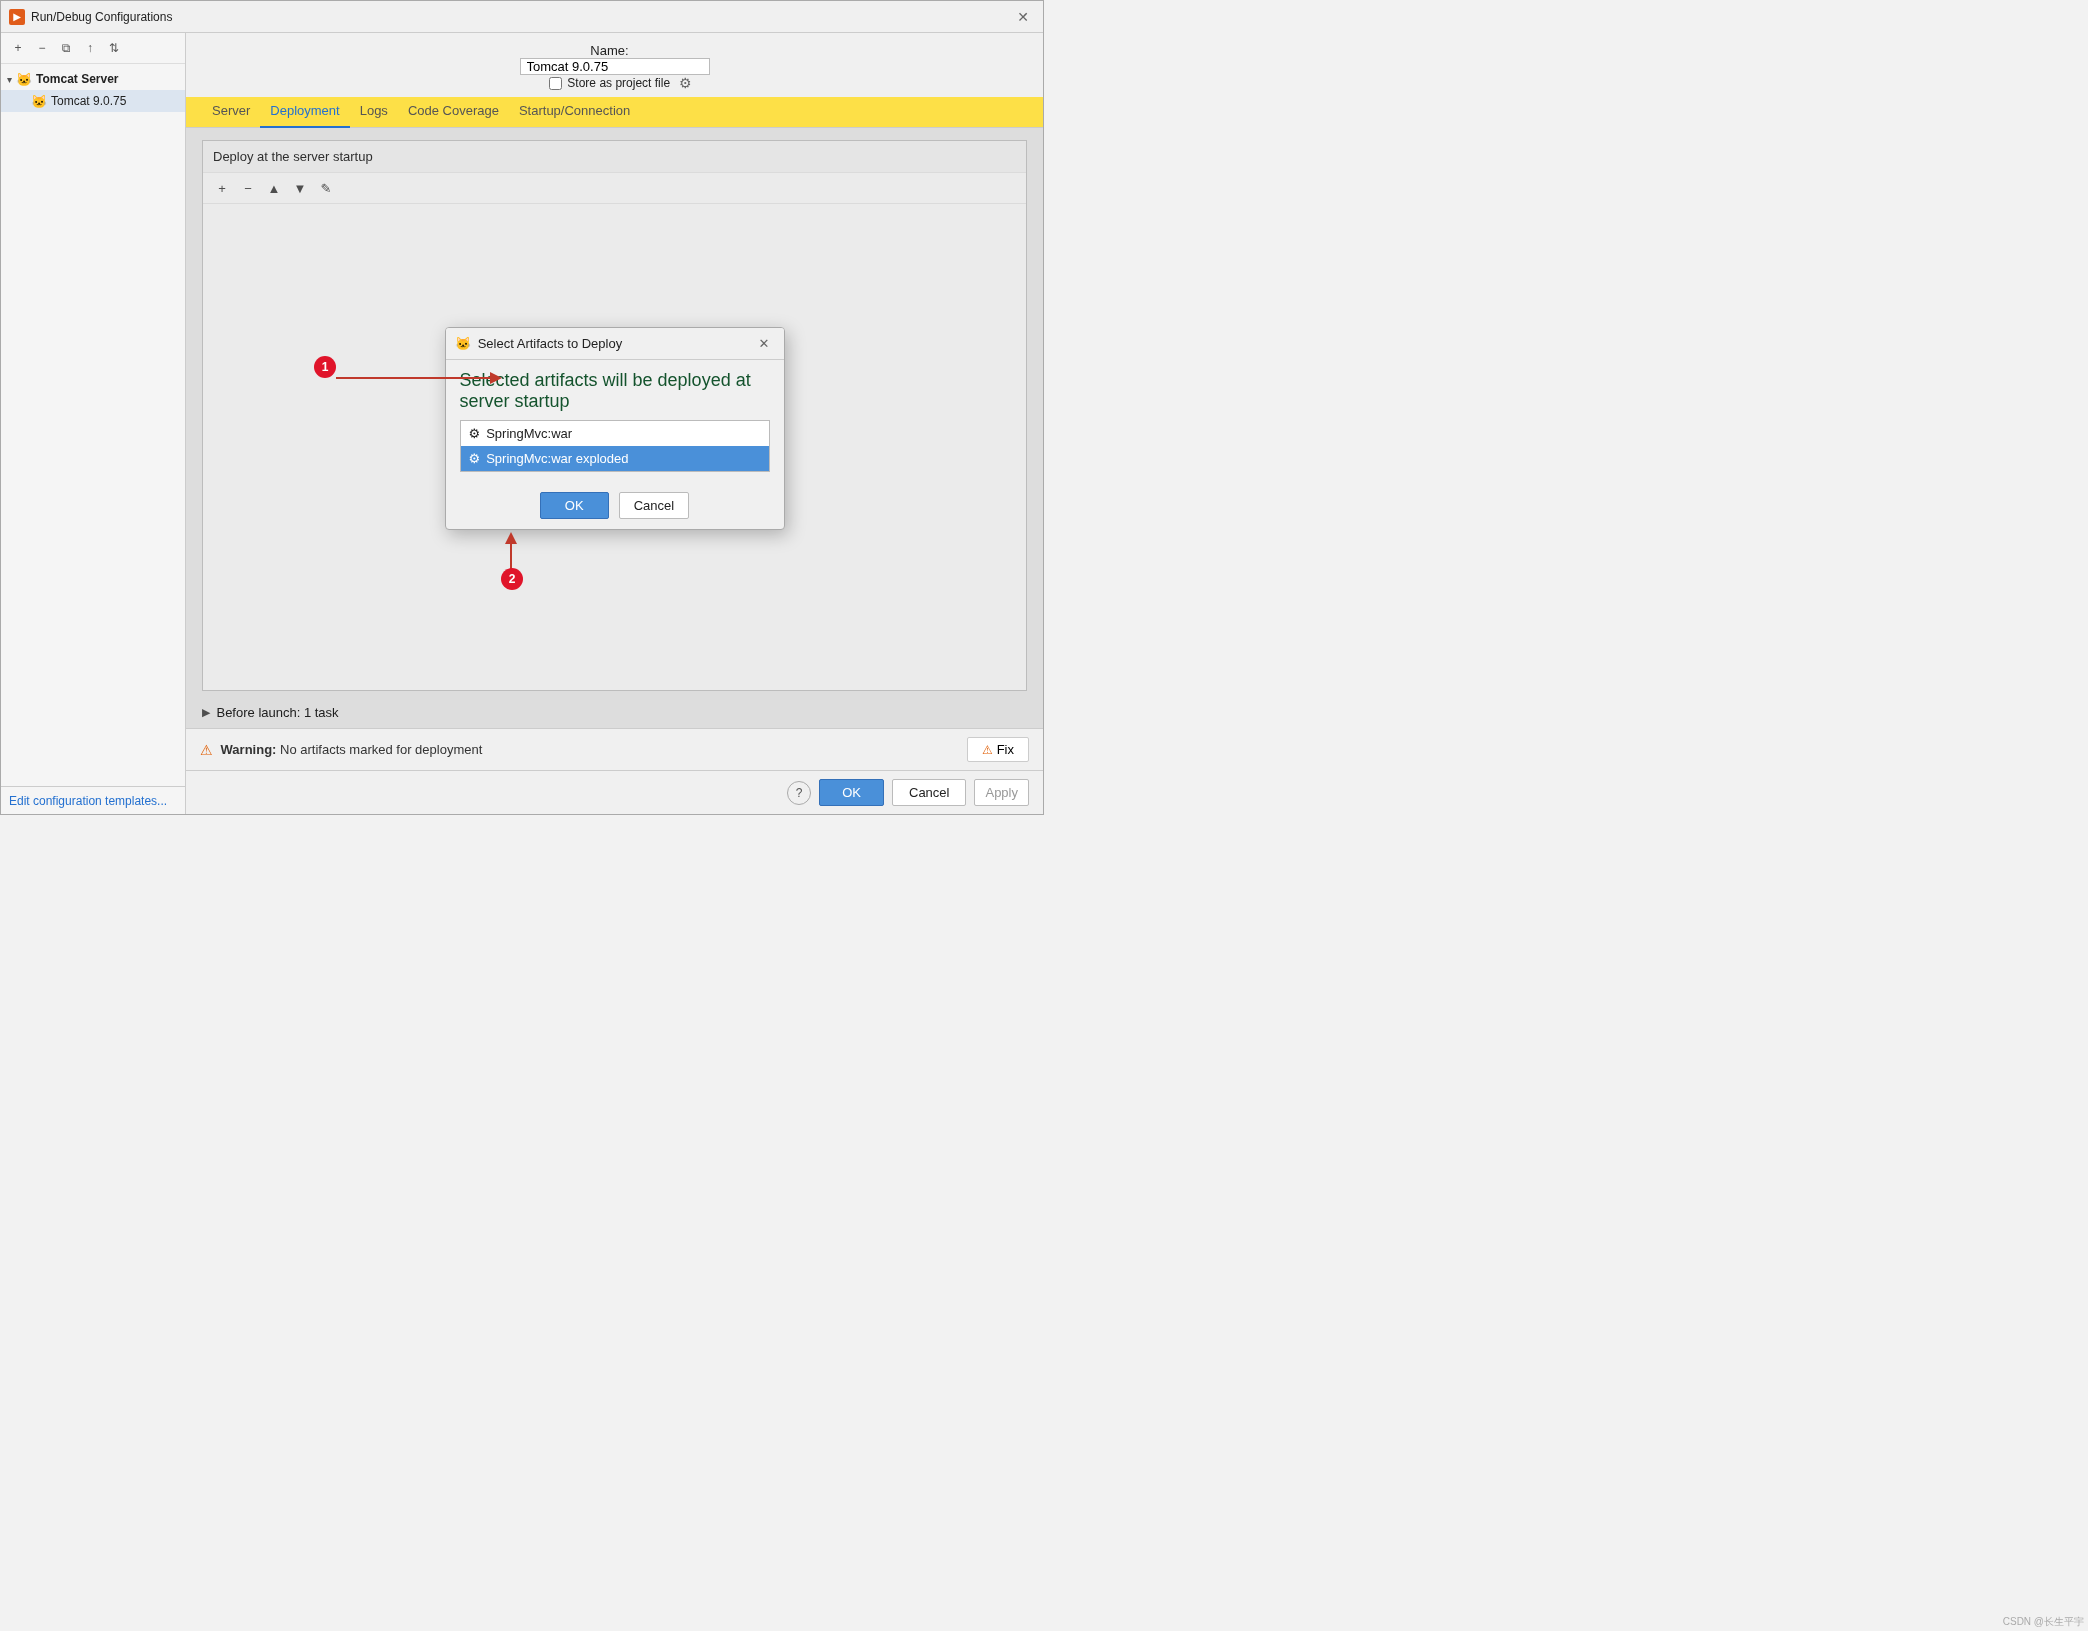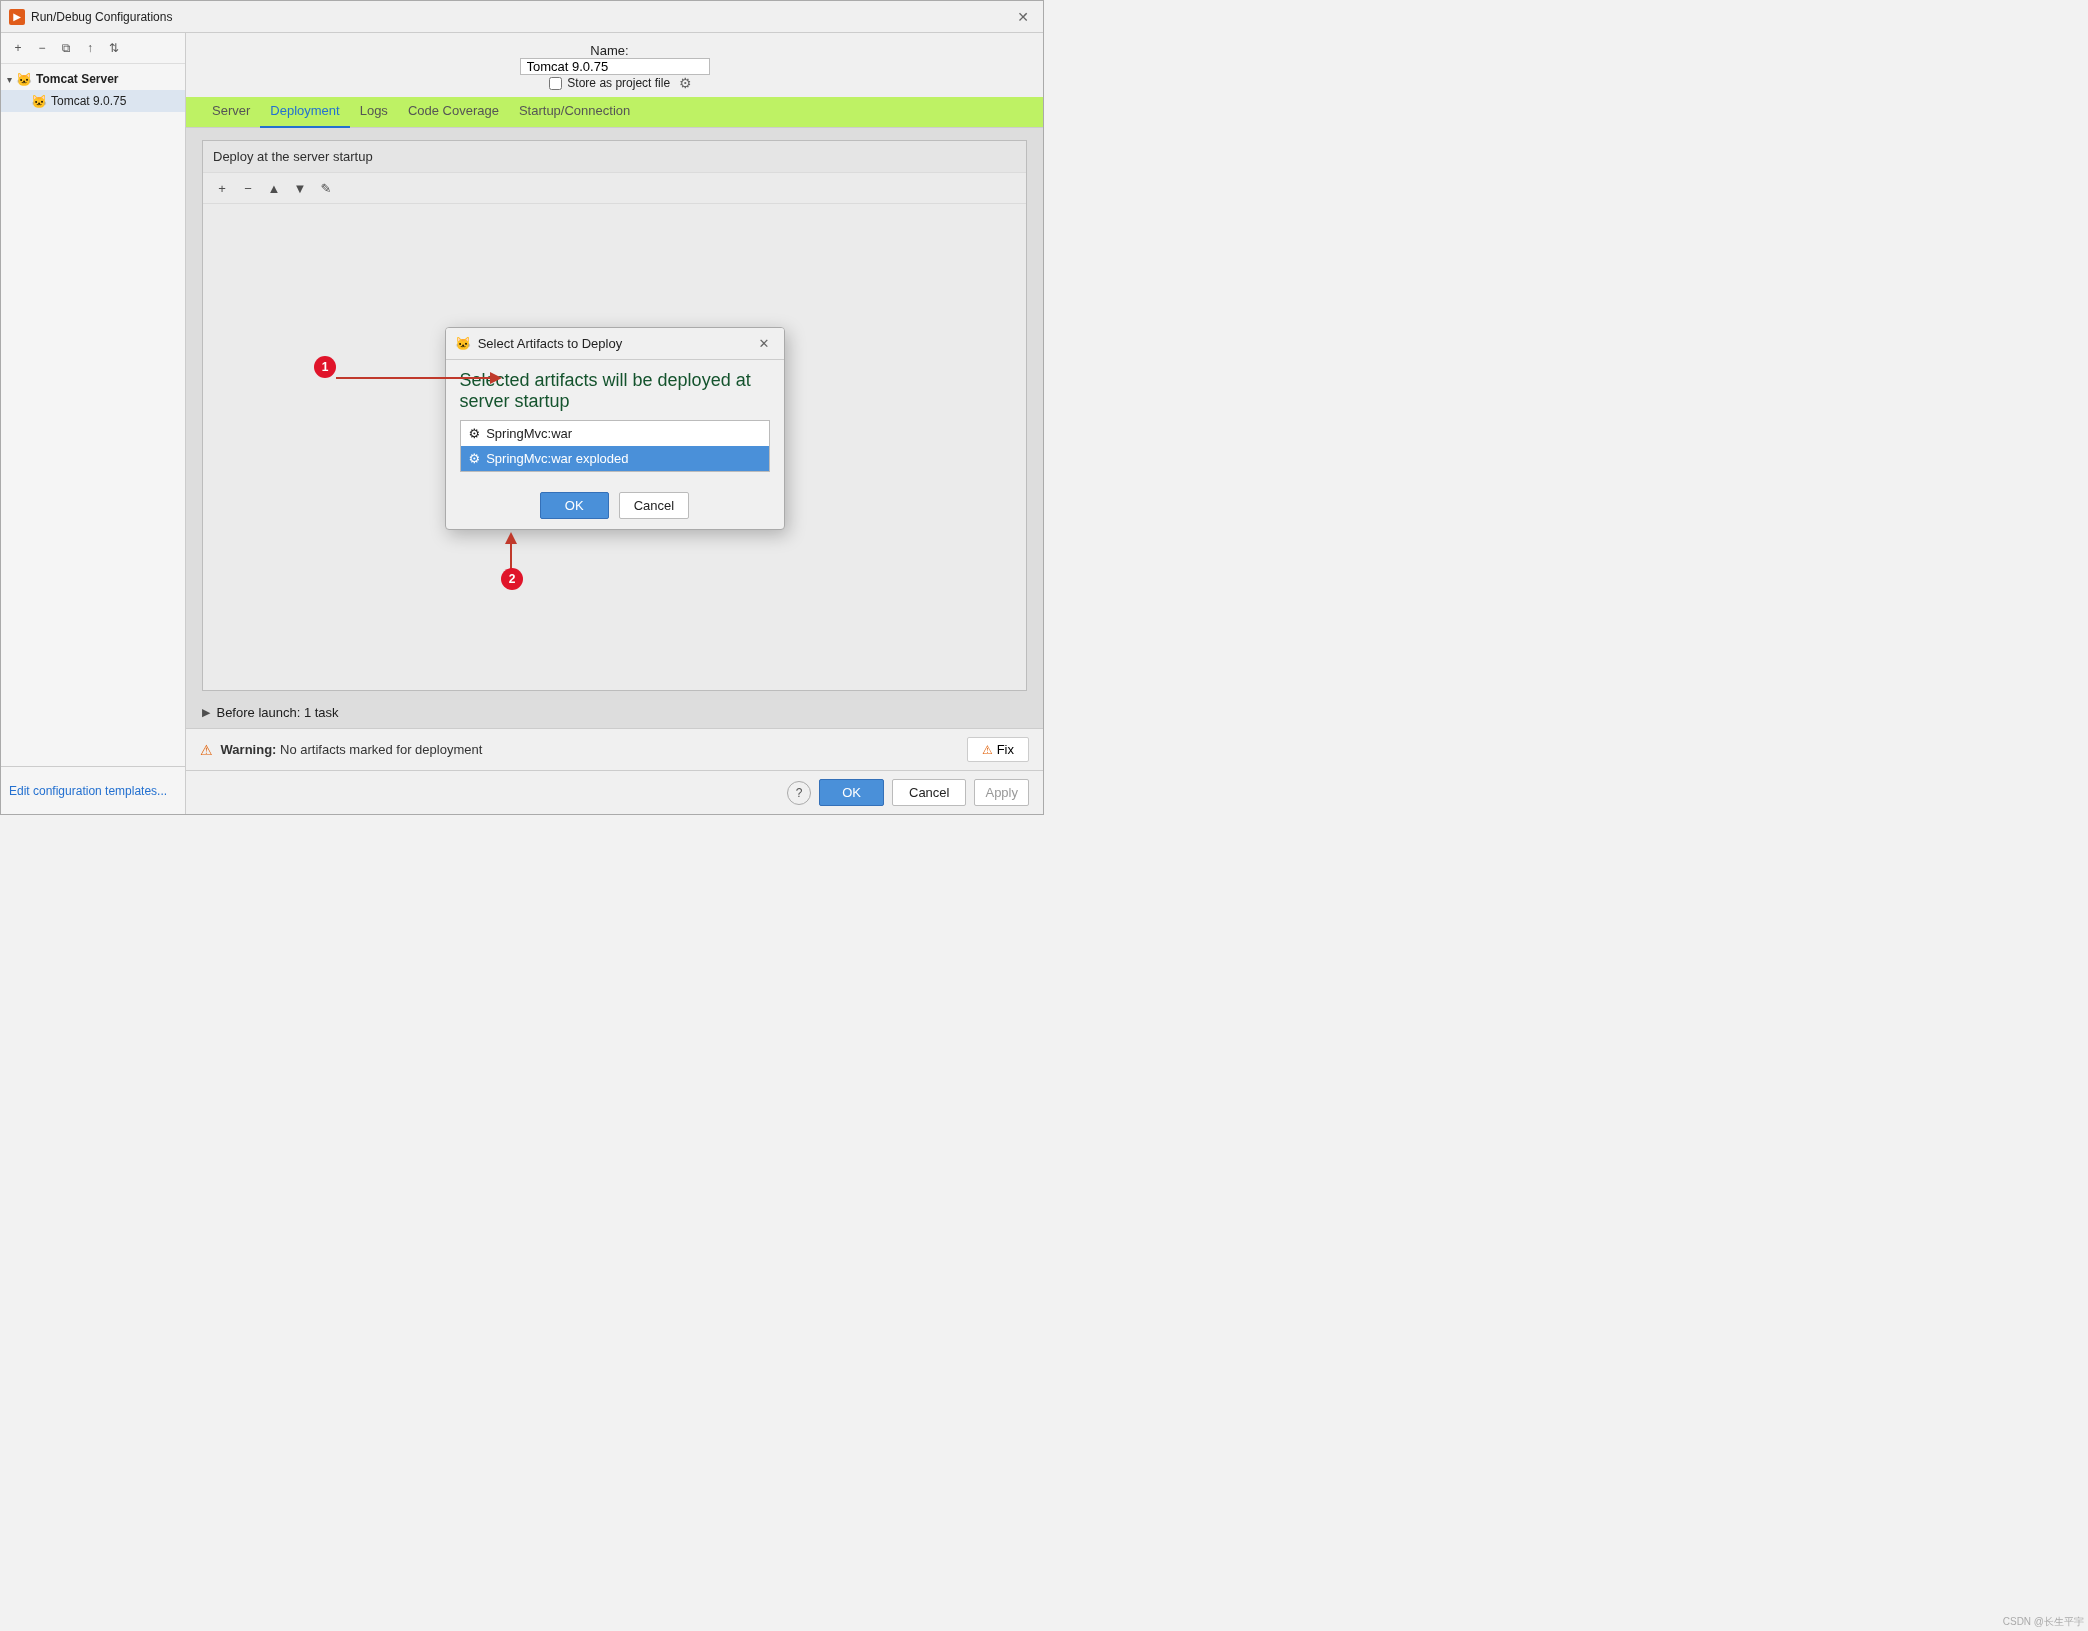--- a/index.html
+++ b/index.html
@@ -109,21 +109,21 @@
       align-items: center;
       padding: 3px 6px 3px 30px;
       cursor: pointer;
       background: #dce5f0;
     }
     .tree-child-label {
       font-size: 12px;
       color: #222;
     }
     .left-footer {
-      padding: 16px 8px;
+      padding: 6px 8px;
       border-top: 1px solid #ccc;
     }
     .edit-templates-link {
       font-size: 12px;
       color: #2370d0;
       cursor: pointer;
       text-decoration: none;
     }
     
     .right-panel {
@@ -169,21 +169,21 @@
       margin-left: 4px;
       cursor: pointer;
       color: #666;
       font-size: 14px;
     }
     .tabs-bar {
       display: flex;
       align-items: flex-end;
       padding: 0 16px;
       border-bottom: 1px solid #ccc;
-      background: #bef264;
+      background: #fde047;
     }
     .tab {
       padding: 6px 10px 8px 10px;
       font-size: 13px;
       color: #555;
       cursor: pointer;
       border-bottom: 2px solid transparent;
       margin-bottom: -1px;
     }
     .tab.active {

